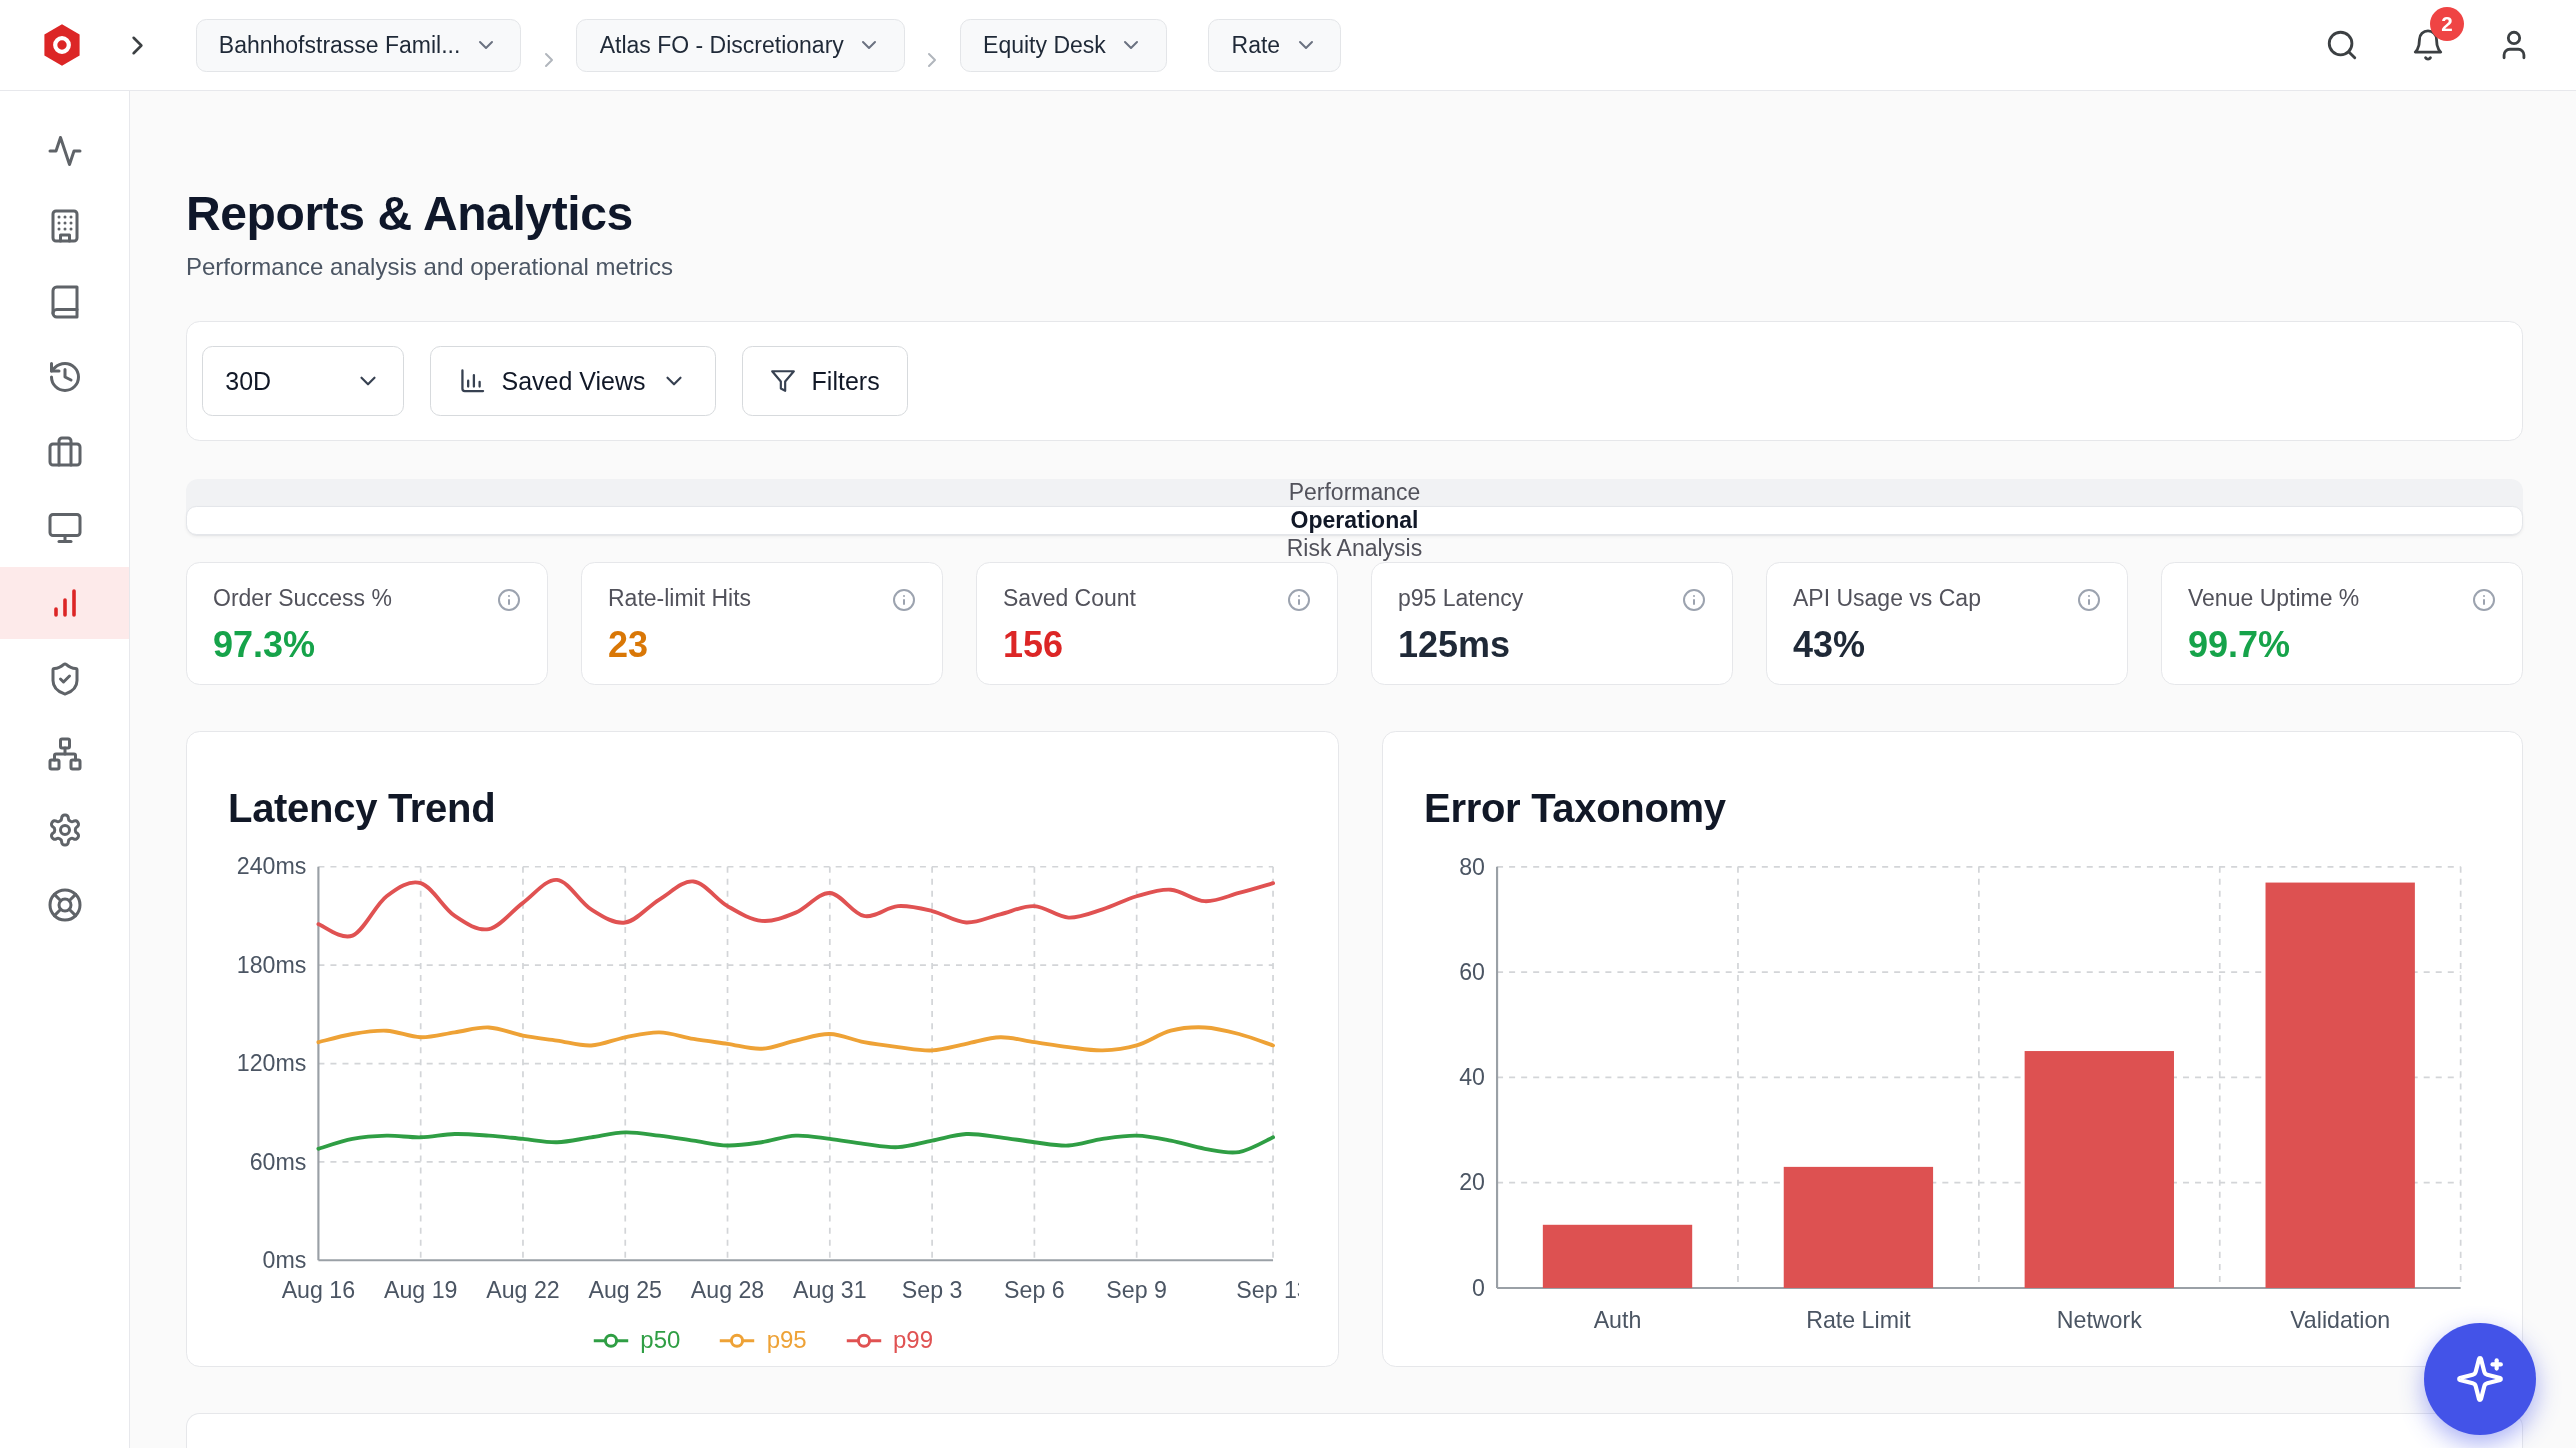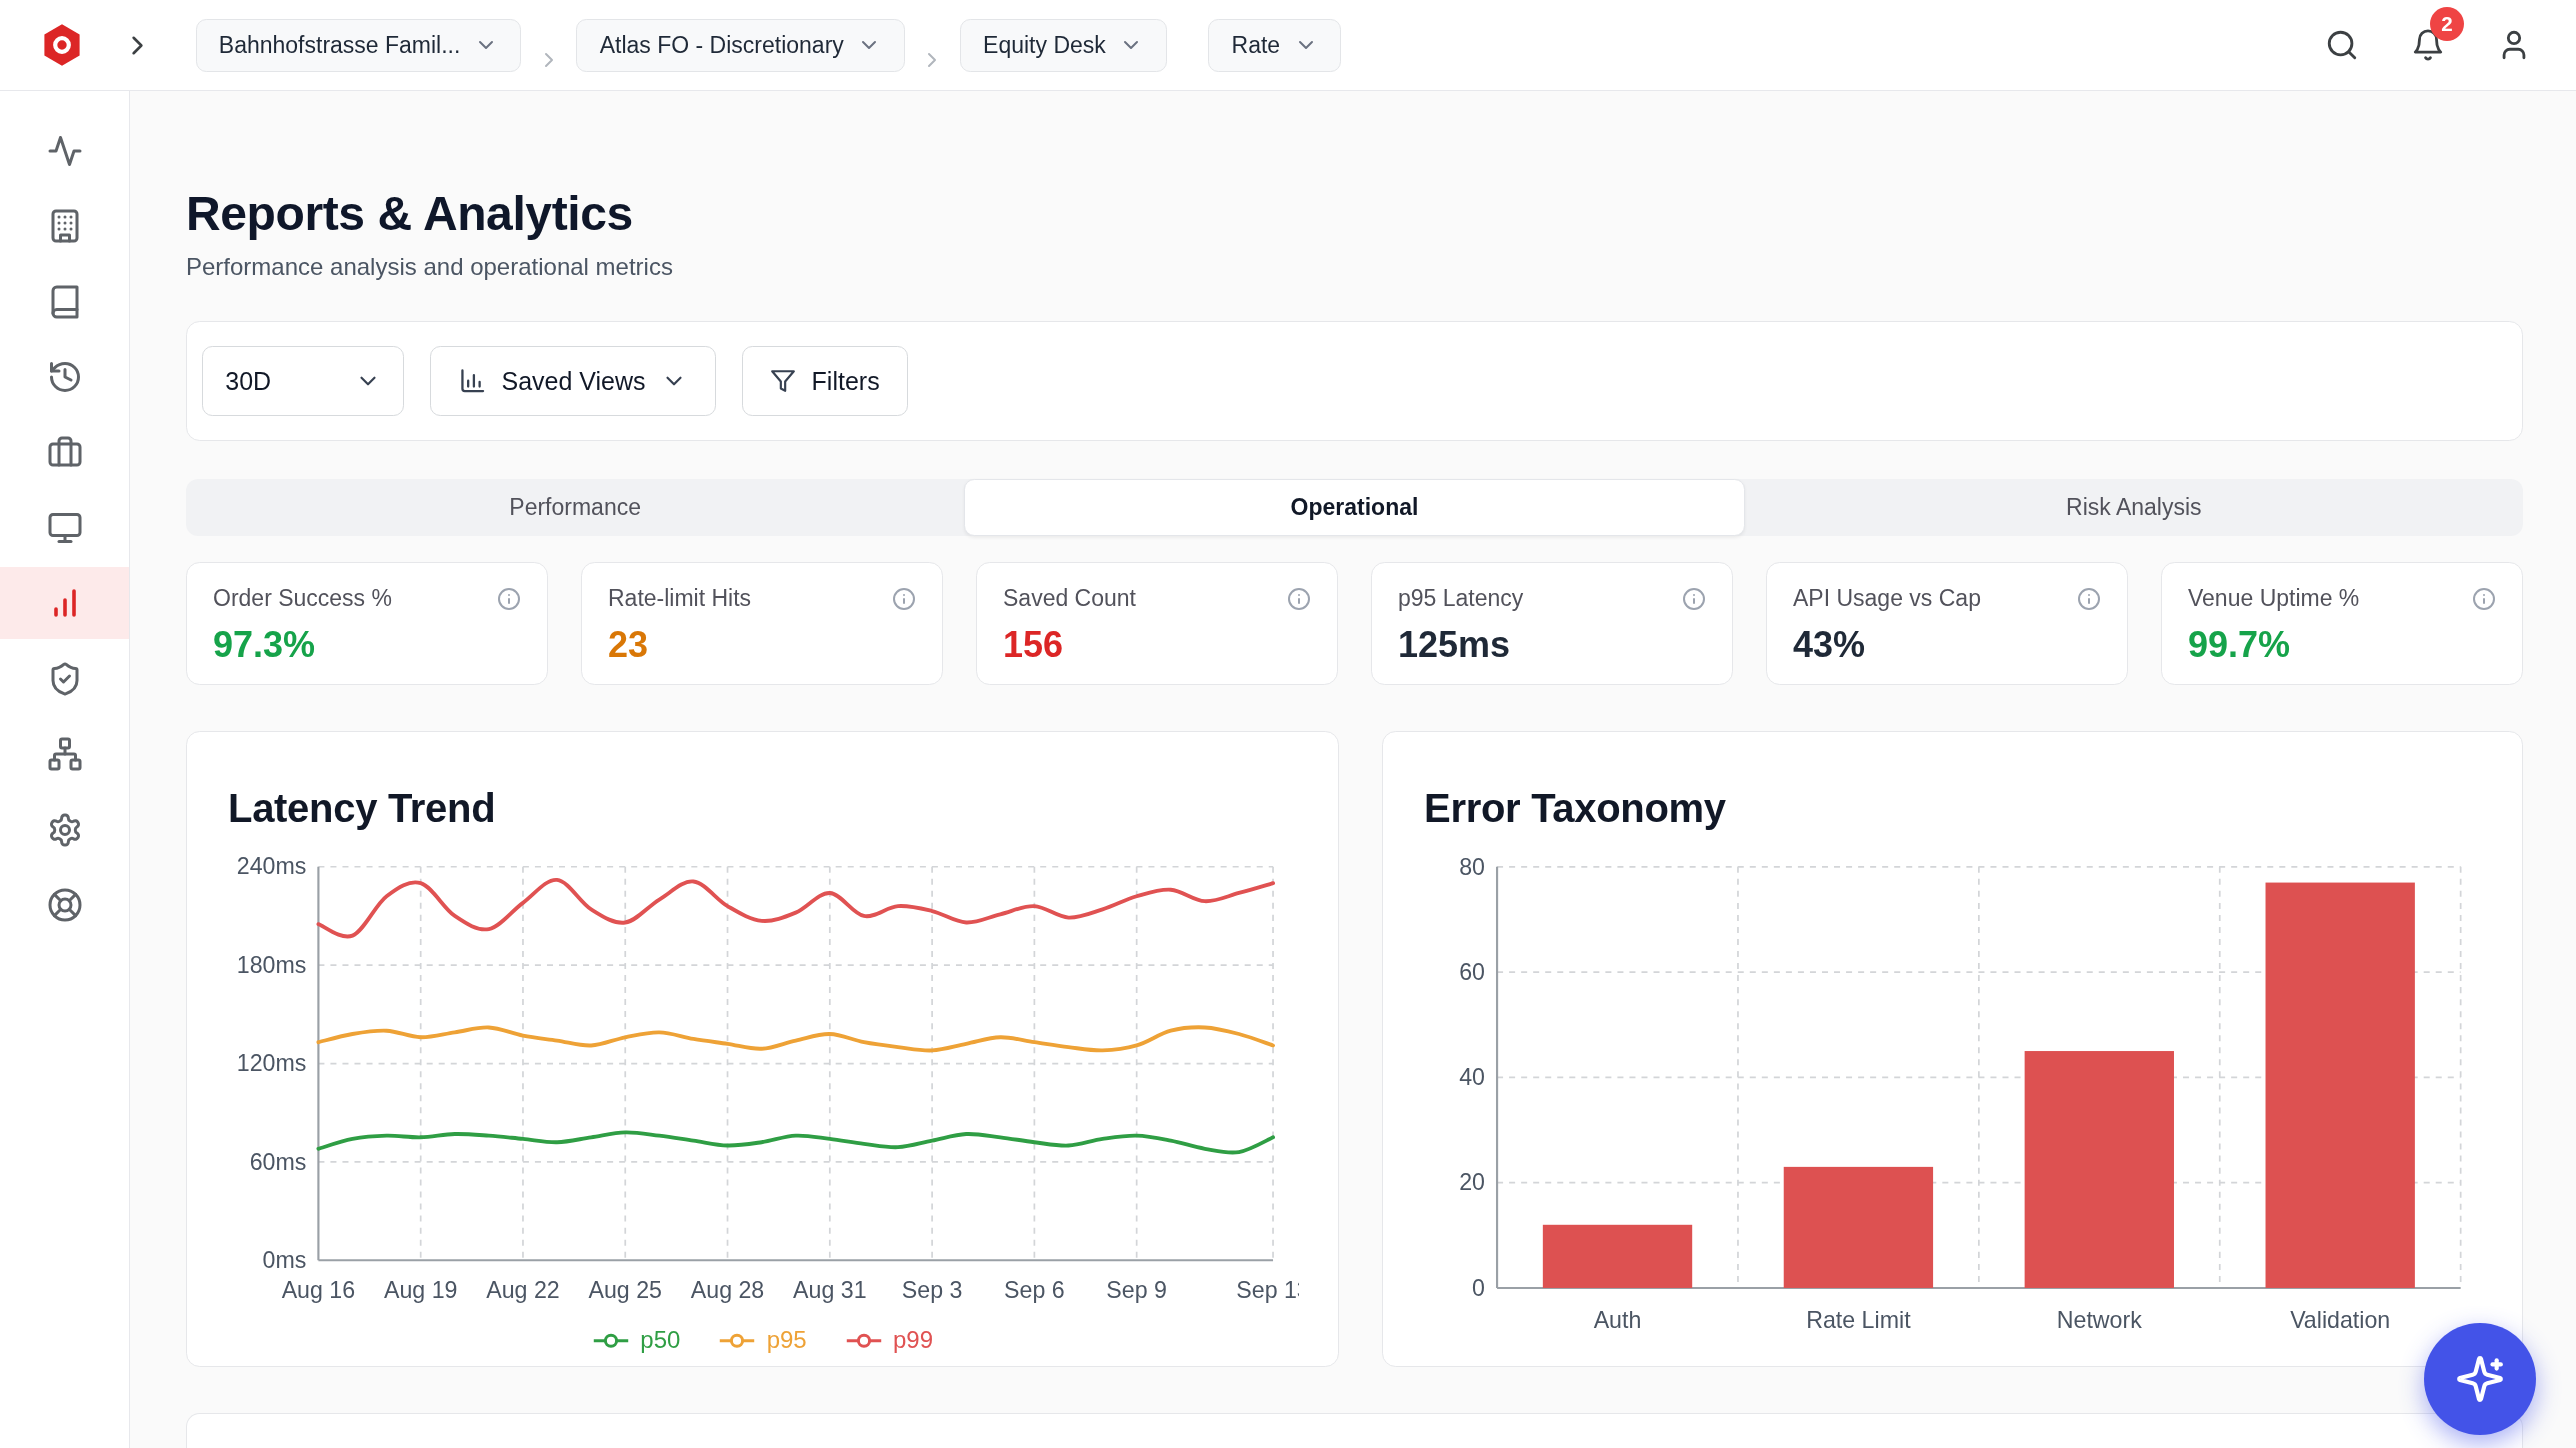--- a/index.html
+++ b/index.html
@@ -46,29 +46,29 @@
   .card { background:#fff; border:0.9px solid #e6e7ea; border-radius:13.7px; }
 
   .toolbar { margin-top:40px; height:120px; display:flex; align-items:center; padding:0 15px; gap:26px; }
   .select, .btn { display:flex; align-items:center; gap:15.5px; height:70px; background:#fff;
     border:0.9px solid #d7dadd; border-radius:10.3px; font-size:25px; color:#111827; cursor:pointer;
     font-family:inherit; }
   .select { width:202px; padding:0 22.3px; justify-content:space-between; }
   .btn { padding:0 27.5px; font-weight:500; }
   .btn svg, .select svg { stroke:#374151; flex:0 0 auto; }
 
-  .tabs { margin-top:38px; height:57px; background:#f1f2f4; border-radius:12px; display:flex; padding:0; }
+  .tabs { margin-top:38px; height:57px; background:#f1f2f4; border-radius:12px; display:flex; padding:0;flex-direction:column; }
   .tab { flex:1; display:flex; align-items:center; justify-content:center; font-size:23px; color:#52525b;
     background:none; border:none; border-radius:10.3px; cursor:pointer; font-family:inherit; }
   .tab.active { background:#fff; border:0.9px solid #e4e6ea; color:#111827; font-weight:700;
     box-shadow:0 1.7px 3.4px rgba(0,0,0,0.06); }
 
   .kpis { margin-top:26px; display:grid; grid-template-columns:repeat(6,1fr); gap:33px; }
   .kpi { padding:22.3px 26px; height:123px; }
-  .kpi-top { display:flex; align-items:flex-start; justify-content:space-between; }
+  .kpi-top { display:flex; align-items:flex-end; justify-content:space-between; }
   .kpi-label { font-size:23px; color:#52525b; }
   .kpi-top svg { stroke:#9ca3af; flex:0 0 auto; margin-top:1.7px; }
   .kpi-value { margin-top:12px; font-size:36px; font-weight:700; color:#1f2937; }
 
   .charts { margin-top:46px; display:grid; grid-template-columns:1153px 1141px; gap:43px; }
   .chart-card { height:636px; padding:54px 41px; }
   .chart-title { font-size:40px; font-weight:700; color:#111827; letter-spacing:-0.3px; }
   .chart-body { margin-top:22.3px; }
   svg.plot { display:block; }
   .grid { stroke:#d3d5d8; stroke-dasharray:7 7; stroke-width:2; }

